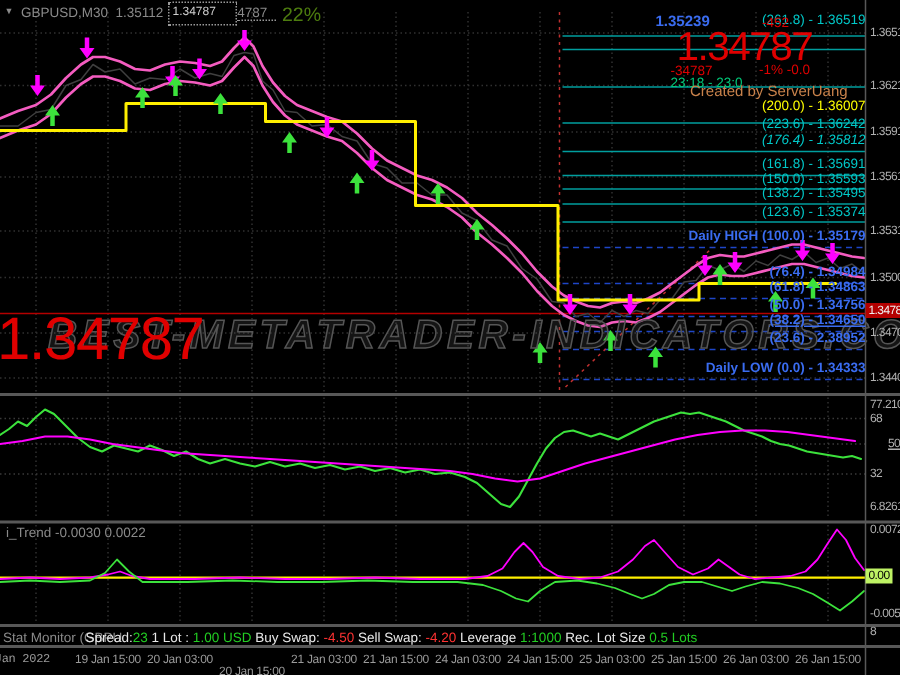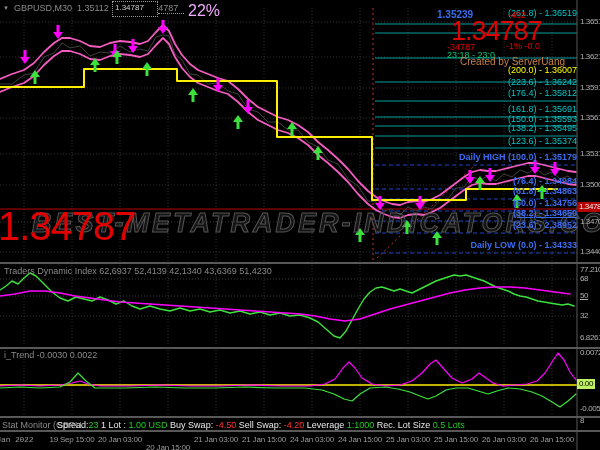--- a/index.html
+++ b/index.html
@@ -11,21 +11,21 @@
   .teal{color:#00c8c8;}
   .yellowtxt{color:#ffff00;}
   .bluetxt{color:#3a6cf0;font-weight:bold;}
   .axis{color:#b0b0b0;font-size:8px;letter-spacing:-0.4px;}
   .timelbl{color:#9a9a9a;font-size:8px;letter-spacing:-0.2px;transform:translateX(-50%);}
   .graytxt{color:#8a8a8a;font-size:9px;}
   .header-row{position:absolute;left:3px;top:3px;display:flex;gap:5px;align-items:center;color:#8a8a8a;font-size:9px;}
   .edit-box{position:absolute;left:112px;top:1px;width:40px;height:12px;border:1px dotted #999;
             color:#cfcfcf;font-size:8px;padding:1px 2px;background:#000;}
   .edit-ruler{position:absolute;left:158px;top:12px;width:26px;border-bottom:1px dotted #999;height:1px;}
-  .percent{position:absolute;left:188px;top:2px;color:#f0abfc;font-size:16px;}
+  .percent{position:absolute;left:188px;top:2px;color:#4d7c0f;font-size:13px;}
   .big-price-right{position:absolute;left:451px;top:18px;color:#e00000;font-size:27px;letter-spacing:-1px;}
   .big-price-left{position:absolute;left:-2px;top:206px;color:#e00000;font-size:40px;letter-spacing:-1px;}
   .watermark{position:absolute;left:32px;top:210px;font-size:27px;font-weight:bold;font-style:italic;
              letter-spacing:3px;color:rgba(90,90,90,0.22);-webkit-text-stroke:1px #555;}
   .redtxt{color:#e00000;font-size:9px;}
   .greentxt{color:#00c878;font-size:9px;}
   .tantxt{color:#c8824b;font-size:10px;}
   .badge{position:absolute;font-size:8px;letter-spacing:-0.4px;padding:1px 2px;line-height:1;}
   .badge-red{left:577px;top:202px;width:21px;background:#b40000;color:#efefef;}
   .badge-yellow{left:577px;top:379px;background:#bef264;color:#000;}
@@ -149,21 +149,21 @@
       <line x1="577" y1="0" x2="577" y2="450" stroke="#585858" stroke-width="1"></line>
     </svg>
 
   <div class="ov watermark">BEST-METATRADER-INDICATORS.COM</div>
   <div class="ov big-price-left">1.34787</div>
 
   <div id="labels">
       <span class="lbl teal" style="right: 23px; top: 9px;">(261.8) - 1.36519</span>
       <span class="lbl teal" style="right: 23px; top: 42px; margin-top: 36px;">(223.6) - 1.36242</span>
       <span class="lbl yellowtxt" style="right: 23px; top: 66px;">(200.0) - 1.36007</span>
-      <span class="lbl teal" style="right: 23px; top: 89px;">(176.4) - 1.35812</span>
+      <span class="lbl teal" style="right: 23px; top: 89px; font-style: italic;">(176.4) - 1.35812</span>
       <span class="lbl teal" style="right: 23px; top: 105px;">(161.8) - 1.35691</span>
       <span class="lbl teal" style="right: 23px; top: 115px;">(150.0) - 1.35593</span>
       <span class="lbl teal" style="right: 23px; top: 124px; padding-left: 20px;">(138.2) - 1.35495</span>
       <span class="lbl teal" style="right: 23px; top: 137px;">(123.6) - 1.35374</span>
       <span class="lbl bluetxt" style="right: 23px; top: 153px;">Daily HIGH (100.0) - 1.35179</span>
       <span class="lbl bluetxt" style="right: 23px; top: 177px;">(76.4) - 1.34984</span>
       <span class="lbl bluetxt" style="right: 23px; top: 187px;">(61.8) - 1.34863</span>
       <span class="lbl bluetxt" style="right: 23px; top: 199px;">(50.0) - 1.34756</span>
       <span class="lbl bluetxt" style="right: 23px; top: 209px; text-decoration: underline;">(38.2) - 1.34650</span>
       <span class="lbl bluetxt" style="right: 23px; top: 221px;">(23.6) - 2.38952</span>
@@ -171,27 +171,27 @@
       <span class="lbl axis" style="left: 580px; top: 18px;">1.36515</span>
       <span class="lbl axis" style="left: 580px; top: 53px;">1.36210</span>
       <span class="lbl axis" style="left: 580px; top: 84px;">1.35910</span>
       <span class="lbl axis" style="left: 580px; top: 114px;">1.35610</span>
       <span class="lbl axis" style="left: 580px; top: 150px;">1.35310</span>
       <span class="lbl axis" style="left: 580px; top: 181px;">1.35005</span>
       <span class="lbl axis" style="left: 580px; top: 218px;">1.34705</span>
       <span class="lbl axis" style="left: 580px; top: 248px;">1.34405</span>
       <span class="lbl axis" style="left: 580px; top: 266px;">77.2104</span>
       <span class="lbl axis" style="left: 580px; top: 275px;">68</span>
-      <span class="lbl axis" style="left: 580px; top: 292px; text-decoration: underline;">50</span>
+      <span class="lbl axis" style="left: 592px; top: 292px; text-decoration: underline;">50</span>
       <span class="lbl axis" style="left: 580px; top: 312px;">32</span>
       <span class="lbl axis" style="left: 580px; top: 334px;">6.8261</span>
       <span class="lbl axis" style="left: 580px; top: 349px;">0.0072</span>
       <span class="lbl axis" style="left: 580px; top: 405px;">-0.0056</span>
       <span class="lbl timelbl" style="left: 8px; top: 436px; font-family: Liberation Mono, monospace;">19 Jan 2022</span>
-      <span class="lbl timelbl" style="left: 72px; top: 436px;">19 Sep 15:00</span>
+      <span class="lbl timelbl" style="left: 72px; top: 436px;">19 Jan 15:00</span>
       <span class="lbl timelbl" style="left: 120px; top: 436px;">20 Jan 03:00</span>
       <span class="lbl timelbl" style="left: 168px; top: 444px;">20 Jan 15:00</span>
       <span class="lbl timelbl" style="left: 216px; top: 436px;">21 Jan 03:00</span>
       <span class="lbl timelbl" style="left: 264px; top: 436px;">21 Jan 15:00</span>
       <span class="lbl timelbl" style="left: 312px; top: 436px;">24 Jan 03:00</span>
       <span class="lbl timelbl" style="left: 360px; top: 436px;">24 Jan 15:00</span>
       <span class="lbl timelbl" style="left: 408px; top: 436px;">25 Jan 03:00</span>
       <span class="lbl timelbl" style="left: 456px; top: 436px;">25 Jan 15:00</span>
       <span class="lbl timelbl" style="left: 504px; top: 436px;">26 Jan 03:00</span>
       <span class="lbl timelbl" style="left: 552px; top: 436px;">26 Jan 15:00</span>
@@ -211,21 +211,20 @@
   <div class="ov big-price-right">1.34787</div>
   <div class="ov redtxt" style="left:447px;top:43px;">-34787</div>
   <div class="ov redtxt" style="left:506px;top:42px;">-1%  -0.0</div>
   <div class="ov greentxt" style="left:447px;top:51px;">23:18 - 23:0</div>
   <div class="ov tantxt" style="left:460px;top:57px;">Created by ServerUang</div>
 
   <div class="badge badge-red">1.34787</div>
   <div class="badge badge-yellow">0.00</div>
   <div class="lbl axis" style="left:580px;top:417px;">8</div>
 
-  <div class="ov graytxt" style="left:4px;top:267px;">Traders Dynamic Index 62,6937 52,4139 42,1340 43,6369 51,4230</div>
   <div class="ov graytxt" style="left:4px;top:351px;">i_Trend -0.0030 0.0022</div>
 
   <div class="statbar">
     <span class="name">Stat Monitor (GBPU</span>
     <span class="statseg">
       <span class="sw">Spread:</span>
       <span class="sg">23</span>
       <span class="sw" style="white-space:pre;"> 1 Lot : </span>
       <span class="sg">1.00 USD</span>
       <span class="sw" style="white-space:pre;"> Buy Swap: </span>

